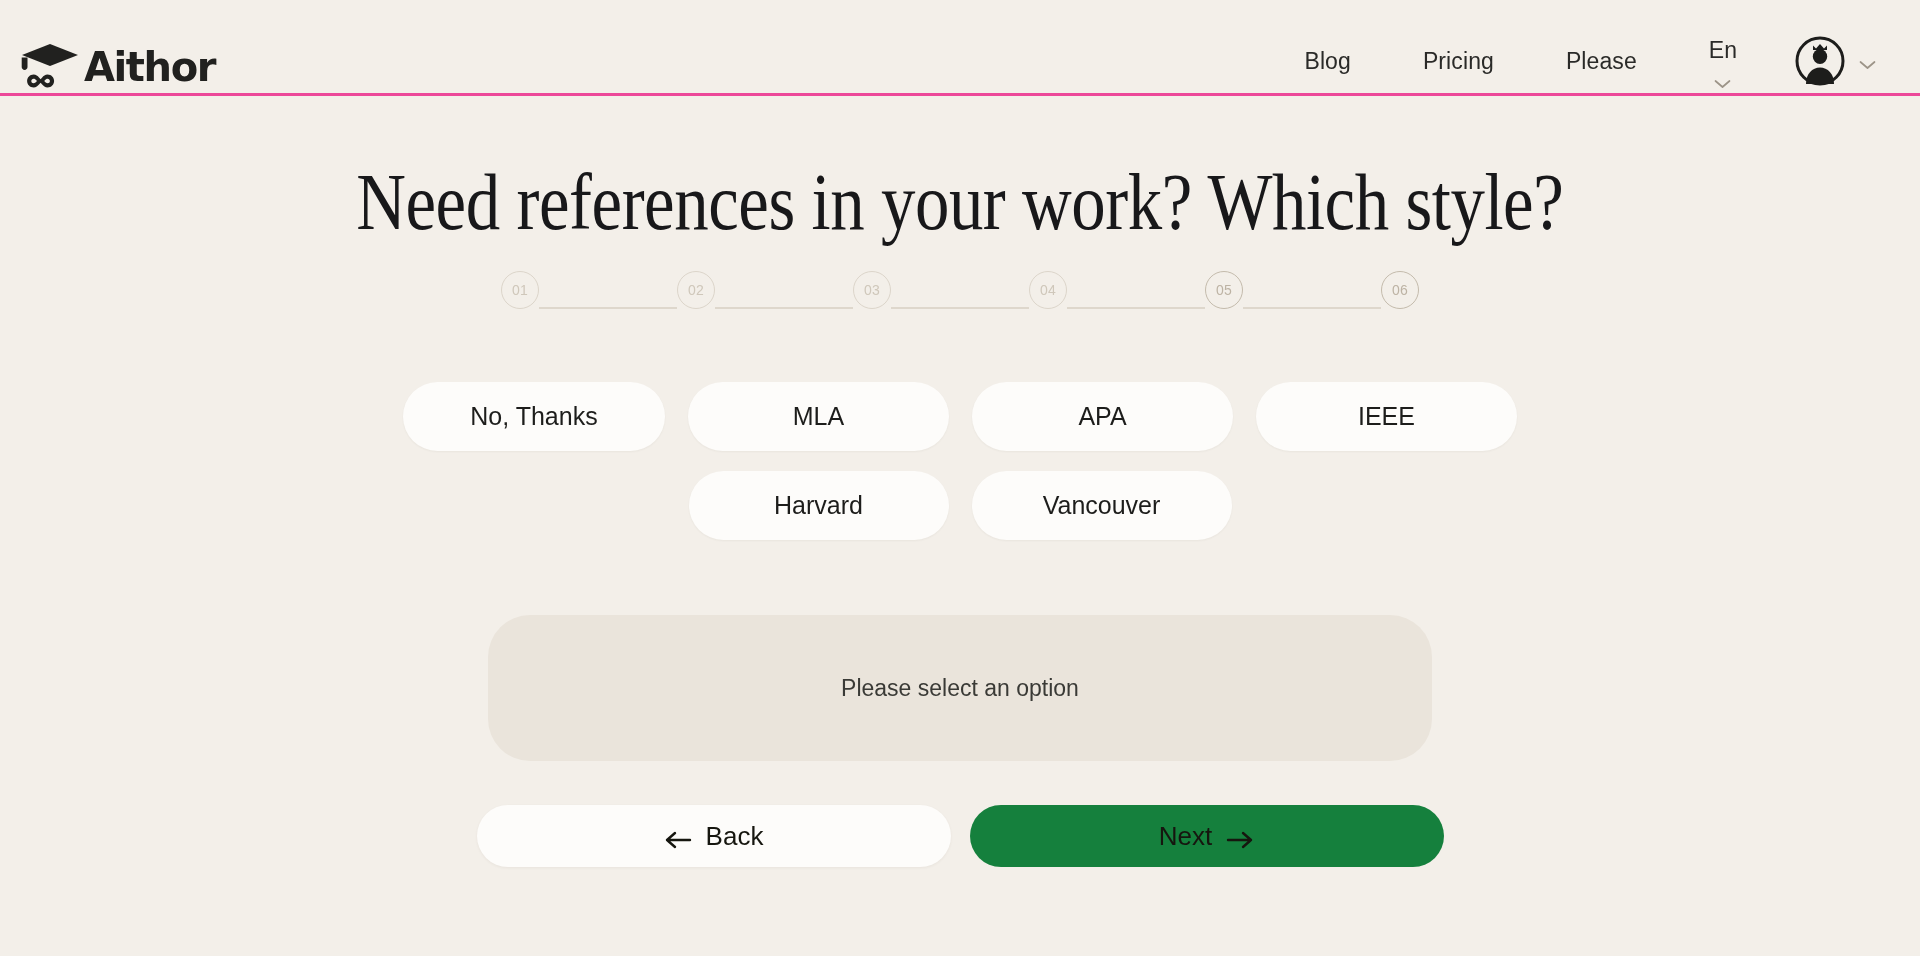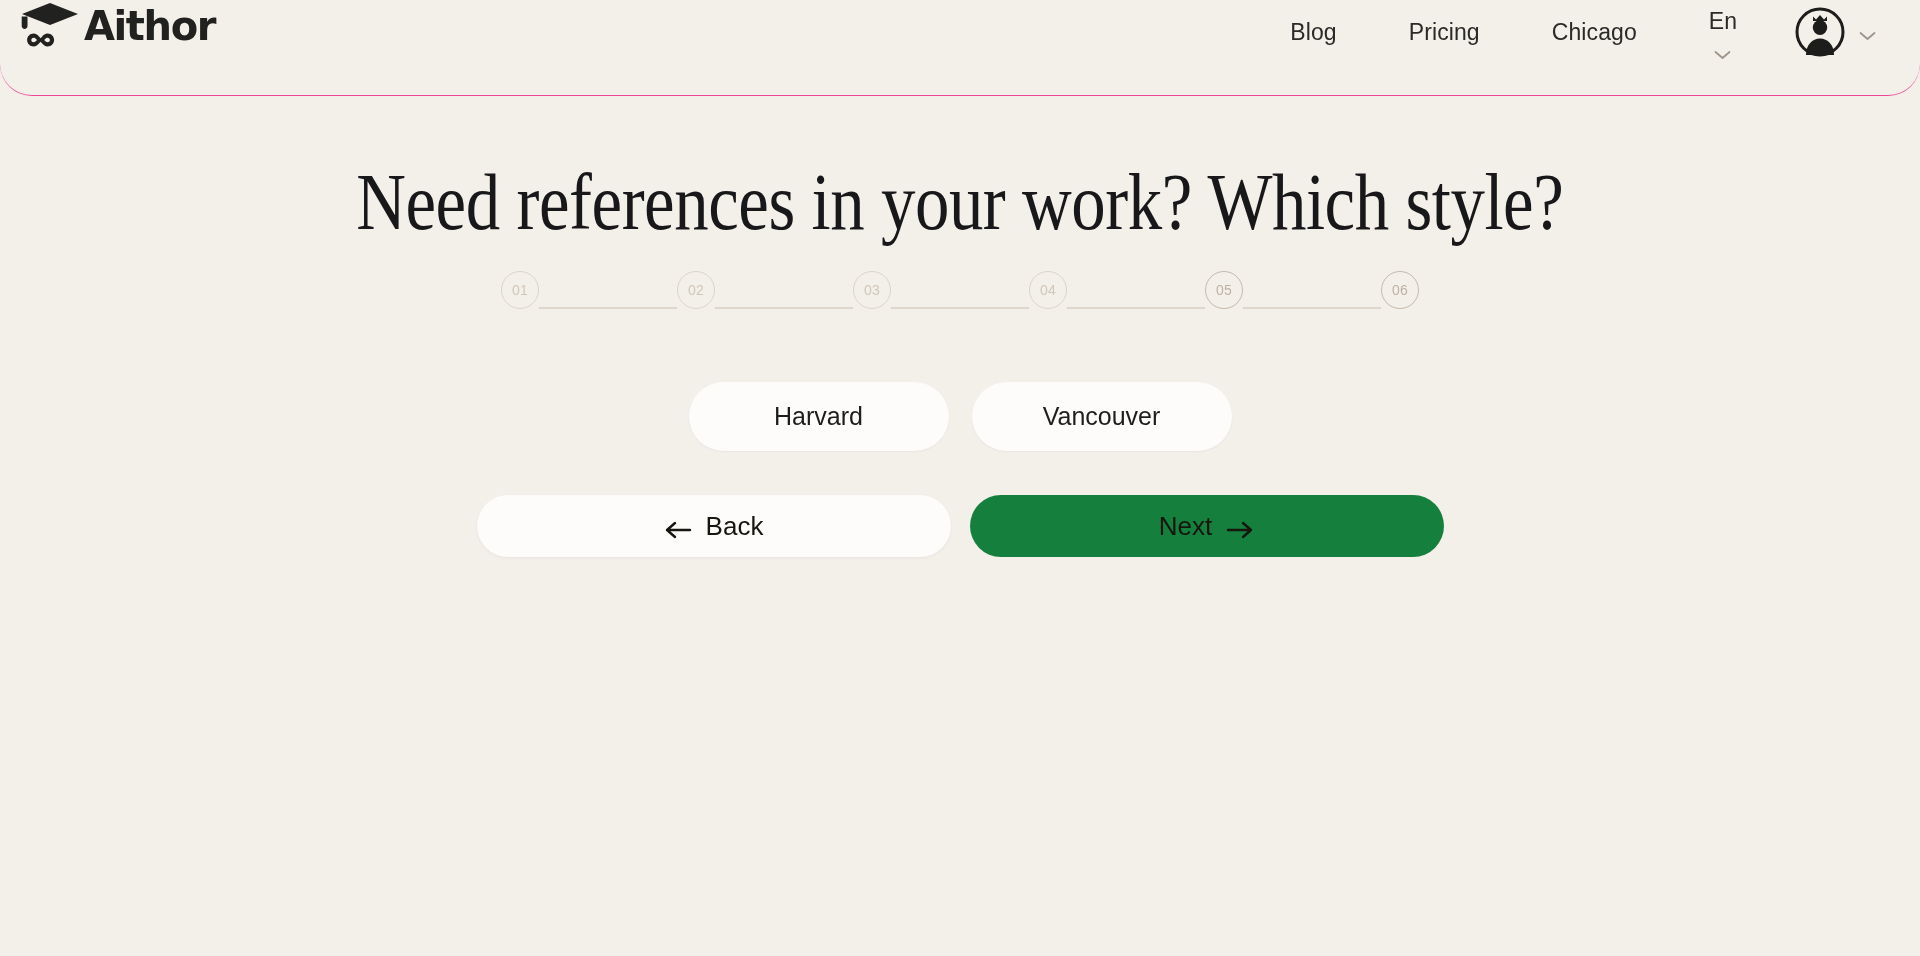--- a/index.html
+++ b/index.html
@@ -18,25 +18,24 @@
     -webkit-font-smoothing: antialiased;
   }
 
   
   .header {
     position: relative;
     height: 96px;
     width: 100%;
     background: #F3EFE9;
     display: flex;
-    align-items: flex-start;
+    align-items: flex-end;
     justify-content: space-between;
     padding: 0 44px 0 14px;
-    border-bottom: 1px solid #ec4899;
-    border-radius: 32px;
+    border-bottom: 3px solid #ec4899;
   }
 
   .logo {
     display: flex;
     align-items: center;
     gap: 4px;
     padding-left: 6px;
     cursor: pointer;
   }
   .logo-mark {
@@ -255,21 +254,21 @@
         <path d="M7.5 16.5 L7.5 26 C7.5 27.6 6.2 28.9 4.6 28.9 C3 28.9 1.7 27.6 1.7 26 L1.7 16.5 Z" fill="#21211F"></path>
         <path d="M13.6 33.5 c-3.6 0-6.5 2.9-6.5 6.5 s2.9 6.5 6.5 6.5 c2.5 0 4.1-1.4 5.4-2.9 l1.6-1.9 1.6 1.9 c1.3 1.5 2.9 2.9 5.4 2.9 c3.6 0 6.5-2.9 6.5-6.5 s-2.9-6.5-6.5-6.5 c-2.5 0-4.1 1.4-5.4 2.9 l-1.6 1.9 -1.6-1.9 c-1.3-1.5-2.9-2.9-5.4-2.9 z m0 4.2 c1.1 0 1.9 0.5 2.9 1.7 l0.5 0.6 -0.5 0.6 c-1 1.2-1.8 1.7-2.9 1.7 c-1.3 0-2.3-1-2.3-2.3 s1-2.3 2.3-2.3 z m14 0 c1.3 0 2.3 1 2.3 2.3 s-1 2.3-2.3 2.3 c-1.1 0-1.9-0.5-2.9-1.7 l-0.5-0.6 0.5-0.6 c1-1.2 1.8-1.7 2.9-1.7 z" fill="#21211F"></path>
       </svg>
     </span>
     <span class="logo-text">Aithor</span>
   </div>
 
   <nav class="nav">
     <span class="nav-link">Blog</span>
     <span class="nav-link">Pricing</span>
-    <span class="nav-link">Chicago</span>
+    <span class="nav-link">Please</span>
 
     <div class="lang">
       <span class="lang-label">En</span>
       <span class="chev">
         <svg viewBox="0 0 17 10" width="17" height="10" xmlns="http://www.w3.org/2000/svg">
           <path d="M1.5 2 L8.5 8 L15.5 2" fill="none" stroke="#9C9488" stroke-width="1.7" stroke-linecap="round" stroke-linejoin="round"></path>
         </svg>
       </span>
     </div>
 
@@ -304,25 +303,34 @@
     <div class="step-line"></div>
     <div class="step-circle">04</div>
     <div class="step-line"></div>
     <div class="step-circle active">05</div>
     <div class="step-line"></div>
     <div class="step-circle active">06</div>
   </div>
 
   <div class="options">
     <div class="option-row">
+      <button class="option w-no-thanks">No, Thanks</button>
+      <button class="option w-mla">MLA</button>
+      <button class="option w-apa">APA</button>
+      <button class="option w-ieee">IEEE</button>
+    </div>
+    <div class="option-row">
       <button class="option w-harvard">Harvard</button>
       <button class="option w-vancouver">Vancouver</button>
     </div>
   </div>
 
+  <div class="notice">
+    <span>Please select an option</span>
+  </div>
 
   <div class="actions">
     <button class="btn btn-back">
       <span class="arrow">
         <svg viewBox="0 0 28 20" width="28" height="20" xmlns="http://www.w3.org/2000/svg">
           <path d="M26 10 L3 10 M11 3 L3 10 L11 17" fill="none" stroke="#16160F" stroke-width="2.4" stroke-linecap="round" stroke-linejoin="round"></path>
         </svg>
       </span>
       <span>Back</span>
     </button>

